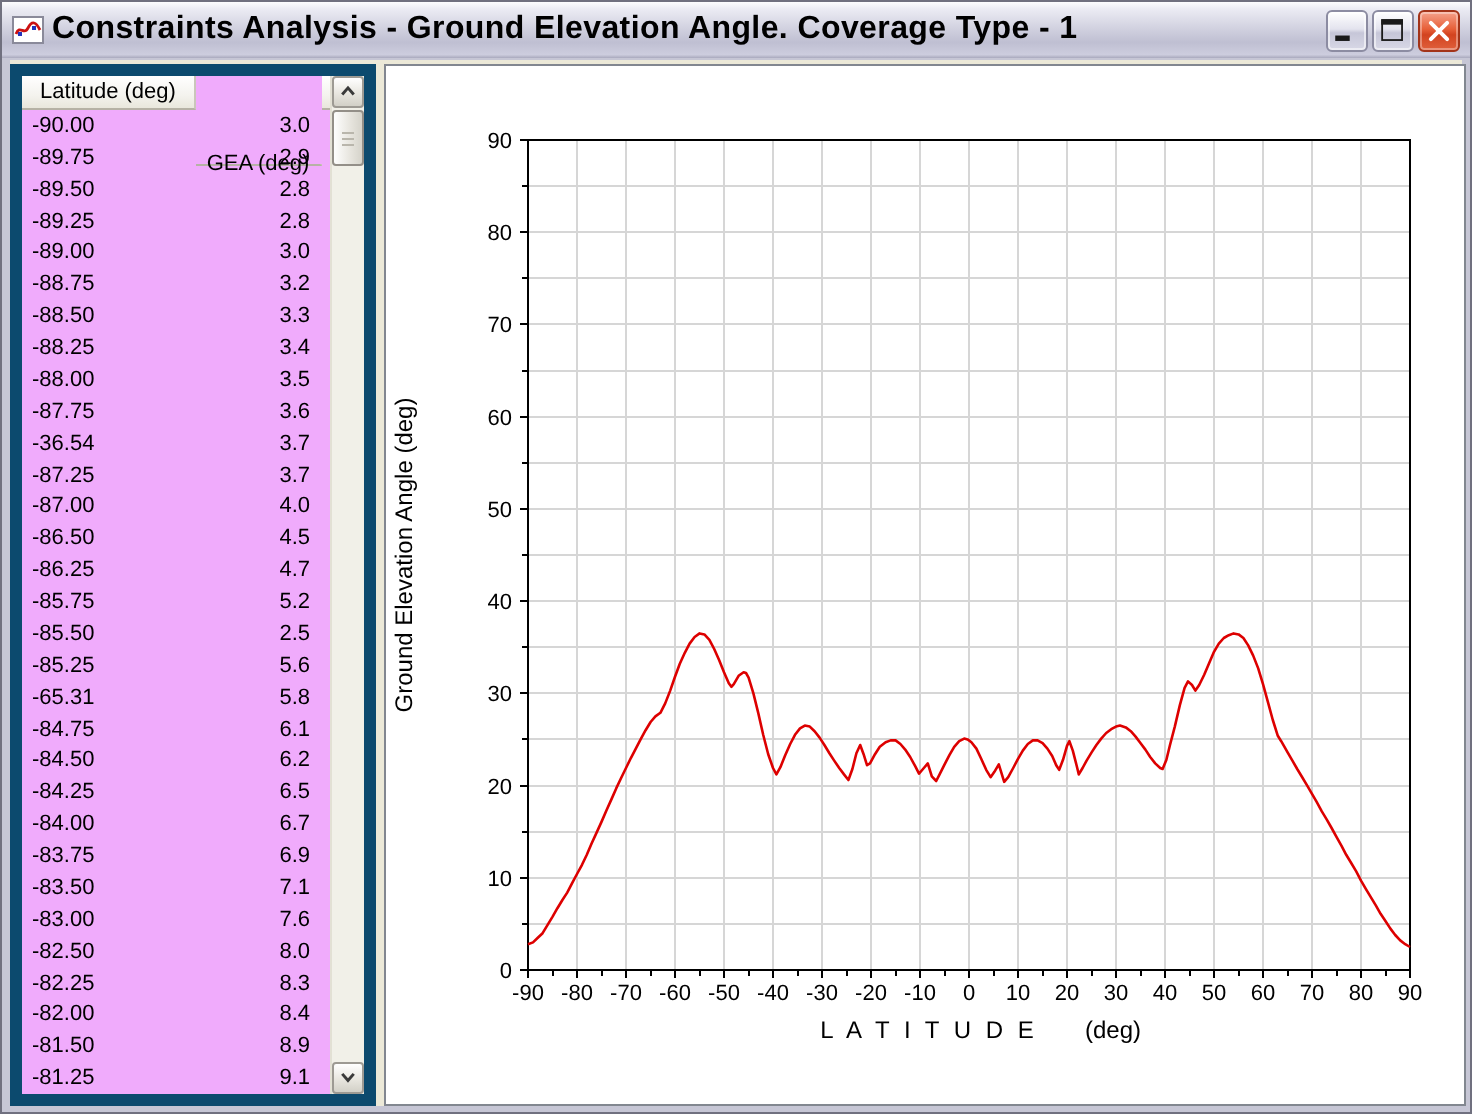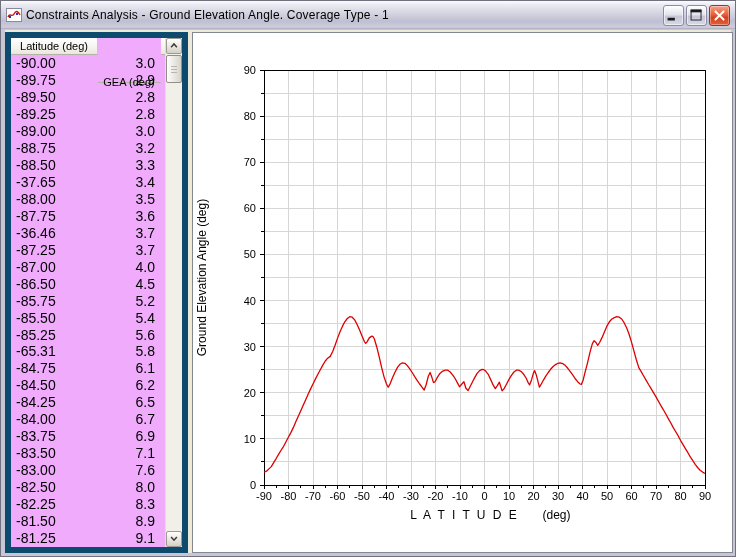--- a/index.html
+++ b/index.html
@@ -15,21 +15,21 @@
     border:1px solid #70707f;
     background:#c6c6d5;
   }
   .titlebar {
     position:absolute; left:0; top:0; right:0; height:28px;
     background:linear-gradient(180deg,#fdfdfe 0%,#ececf4 12%,#d3d3e1 45%,#bfbfd2 72%,#cdcdde 94%,#a9a9bd 100%);
     display:flex; align-items:center; padding-left:5px;
   }
   .app-icon { width:16px; height:16px; margin-right:4px; flex:0 0 auto; }
   .title-text {
-    font-size:12px; font-weight:normal; color:#000;
+    font-size:16px; font-weight:bold; color:#000;
     white-space:nowrap; overflow:hidden; letter-spacing:.2px;
   }
   .tb-buttons { position:absolute; right:5px; top:4px; display:flex; gap:2px; }
   .tb-btn {
     width:21px; height:21px; border-radius:3px; position:relative;
     border:1px solid #8c8ca2;
     background:linear-gradient(180deg,#ffffff 0%,#e3e3ee 45%,#c6c6d8 55%,#d8d8e6 100%);
     box-shadow:inset 0 0 0 1px rgba(255,255,255,.55);
   }
   .tb-btn.close {
@@ -54,21 +54,21 @@
   .hdr-cell {
     background:linear-gradient(180deg,#ffffff 0%,#f4f3ee 60%,#e9e7dc 100%);
     border-right:1px solid #cac6ba; border-bottom:1px solid #b6b2a5;
     display:flex; align-items:center; justify-content:center;
     font-size:11px; color:#000; white-space:nowrap;
   }
   .hdr-lat { width:87px; }
   .hdr-gea { width:63px;margin-top:44px; }
   .hdr-fill { flex:1 1 auto; border-right:none; }
   .rows { flex:1 1 auto; display:flex; flex-direction:column; }
-  .row { flex:1 1 auto; display:flex; align-items:flex-start; font-size:14px; }
+  .row { flex:1 1 auto; display:flex; align-items:center; font-size:11px; }
   .cell-lat { width:87px; padding-left:5px; }
   .cell-gea { width:63px; text-align:right; padding-right:6px; }
   
   .scrollbar {
     flex:0 0 17px; width:17px; background:#f1f0e8;
     display:flex; flex-direction:column;
     border-left:1px solid #e2e0d4;
   }
   .sb-btn {
     height:16px; flex:0 0 auto; border-radius:2px;
@@ -162,54 +162,58 @@
               </div>
               <div class="row">
                 <span class="cell-lat">-88.75</span>
                 <span class="cell-gea">3.2</span>
               </div>
               <div class="row">
                 <span class="cell-lat">-88.50</span>
                 <span class="cell-gea">3.3</span>
               </div>
               <div class="row">
-                <span class="cell-lat">-37.65</span>
+                <span class="cell-lat">-88.25</span>
                 <span class="cell-gea">3.4</span>
               </div>
               <div class="row">
                 <span class="cell-lat">-88.00</span>
                 <span class="cell-gea">3.5</span>
               </div>
               <div class="row">
                 <span class="cell-lat">-87.75</span>
                 <span class="cell-gea">3.6</span>
               </div>
               <div class="row">
-                <span class="cell-lat">-36.46</span>
+                <span class="cell-lat">-36.54</span>
                 <span class="cell-gea">3.7</span>
               </div>
               <div class="row">
                 <span class="cell-lat">-87.25</span>
                 <span class="cell-gea">3.7</span>
               </div>
               <div class="row">
                 <span class="cell-lat">-87.00</span>
                 <span class="cell-gea">4.0</span>
               </div>
               <div class="row">
                 <span class="cell-lat">-86.50</span>
                 <span class="cell-gea">4.5</span>
               </div>
               <div class="row">
+                <span class="cell-lat">-86.25</span>
+                <span class="cell-gea">4.7</span>
+              </div>
+              <div class="row">
                 <span class="cell-lat">-85.75</span>
                 <span class="cell-gea">5.2</span>
               </div>
               <div class="row">
                 <span class="cell-lat">-85.50</span>
-                <span class="cell-gea">5.4</span>
+                <span class="cell-gea">2.5</span>
               </div>
               <div class="row">
                 <span class="cell-lat">-85.25</span>
                 <span class="cell-gea">5.6</span>
               </div>
               <div class="row">
                 <span class="cell-lat">-65.31</span>
                 <span class="cell-gea">5.8</span>
               </div>
               <div class="row">
@@ -240,20 +244,24 @@
                 <span class="cell-lat">-83.00</span>
                 <span class="cell-gea">7.6</span>
               </div>
               <div class="row">
                 <span class="cell-lat">-82.50</span>
                 <span class="cell-gea">8.0</span>
               </div>
               <div class="row">
                 <span class="cell-lat">-82.25</span>
                 <span class="cell-gea">8.3</span>
+              </div>
+              <div class="row">
+                <span class="cell-lat">-82.00</span>
+                <span class="cell-gea">8.4</span>
               </div>
               <div class="row">
                 <span class="cell-lat">-81.50</span>
                 <span class="cell-gea">8.9</span>
               </div>
               <div class="row">
                 <span class="cell-lat">-81.25</span>
                 <span class="cell-gea">9.1</span>
               </div>
             </div>

